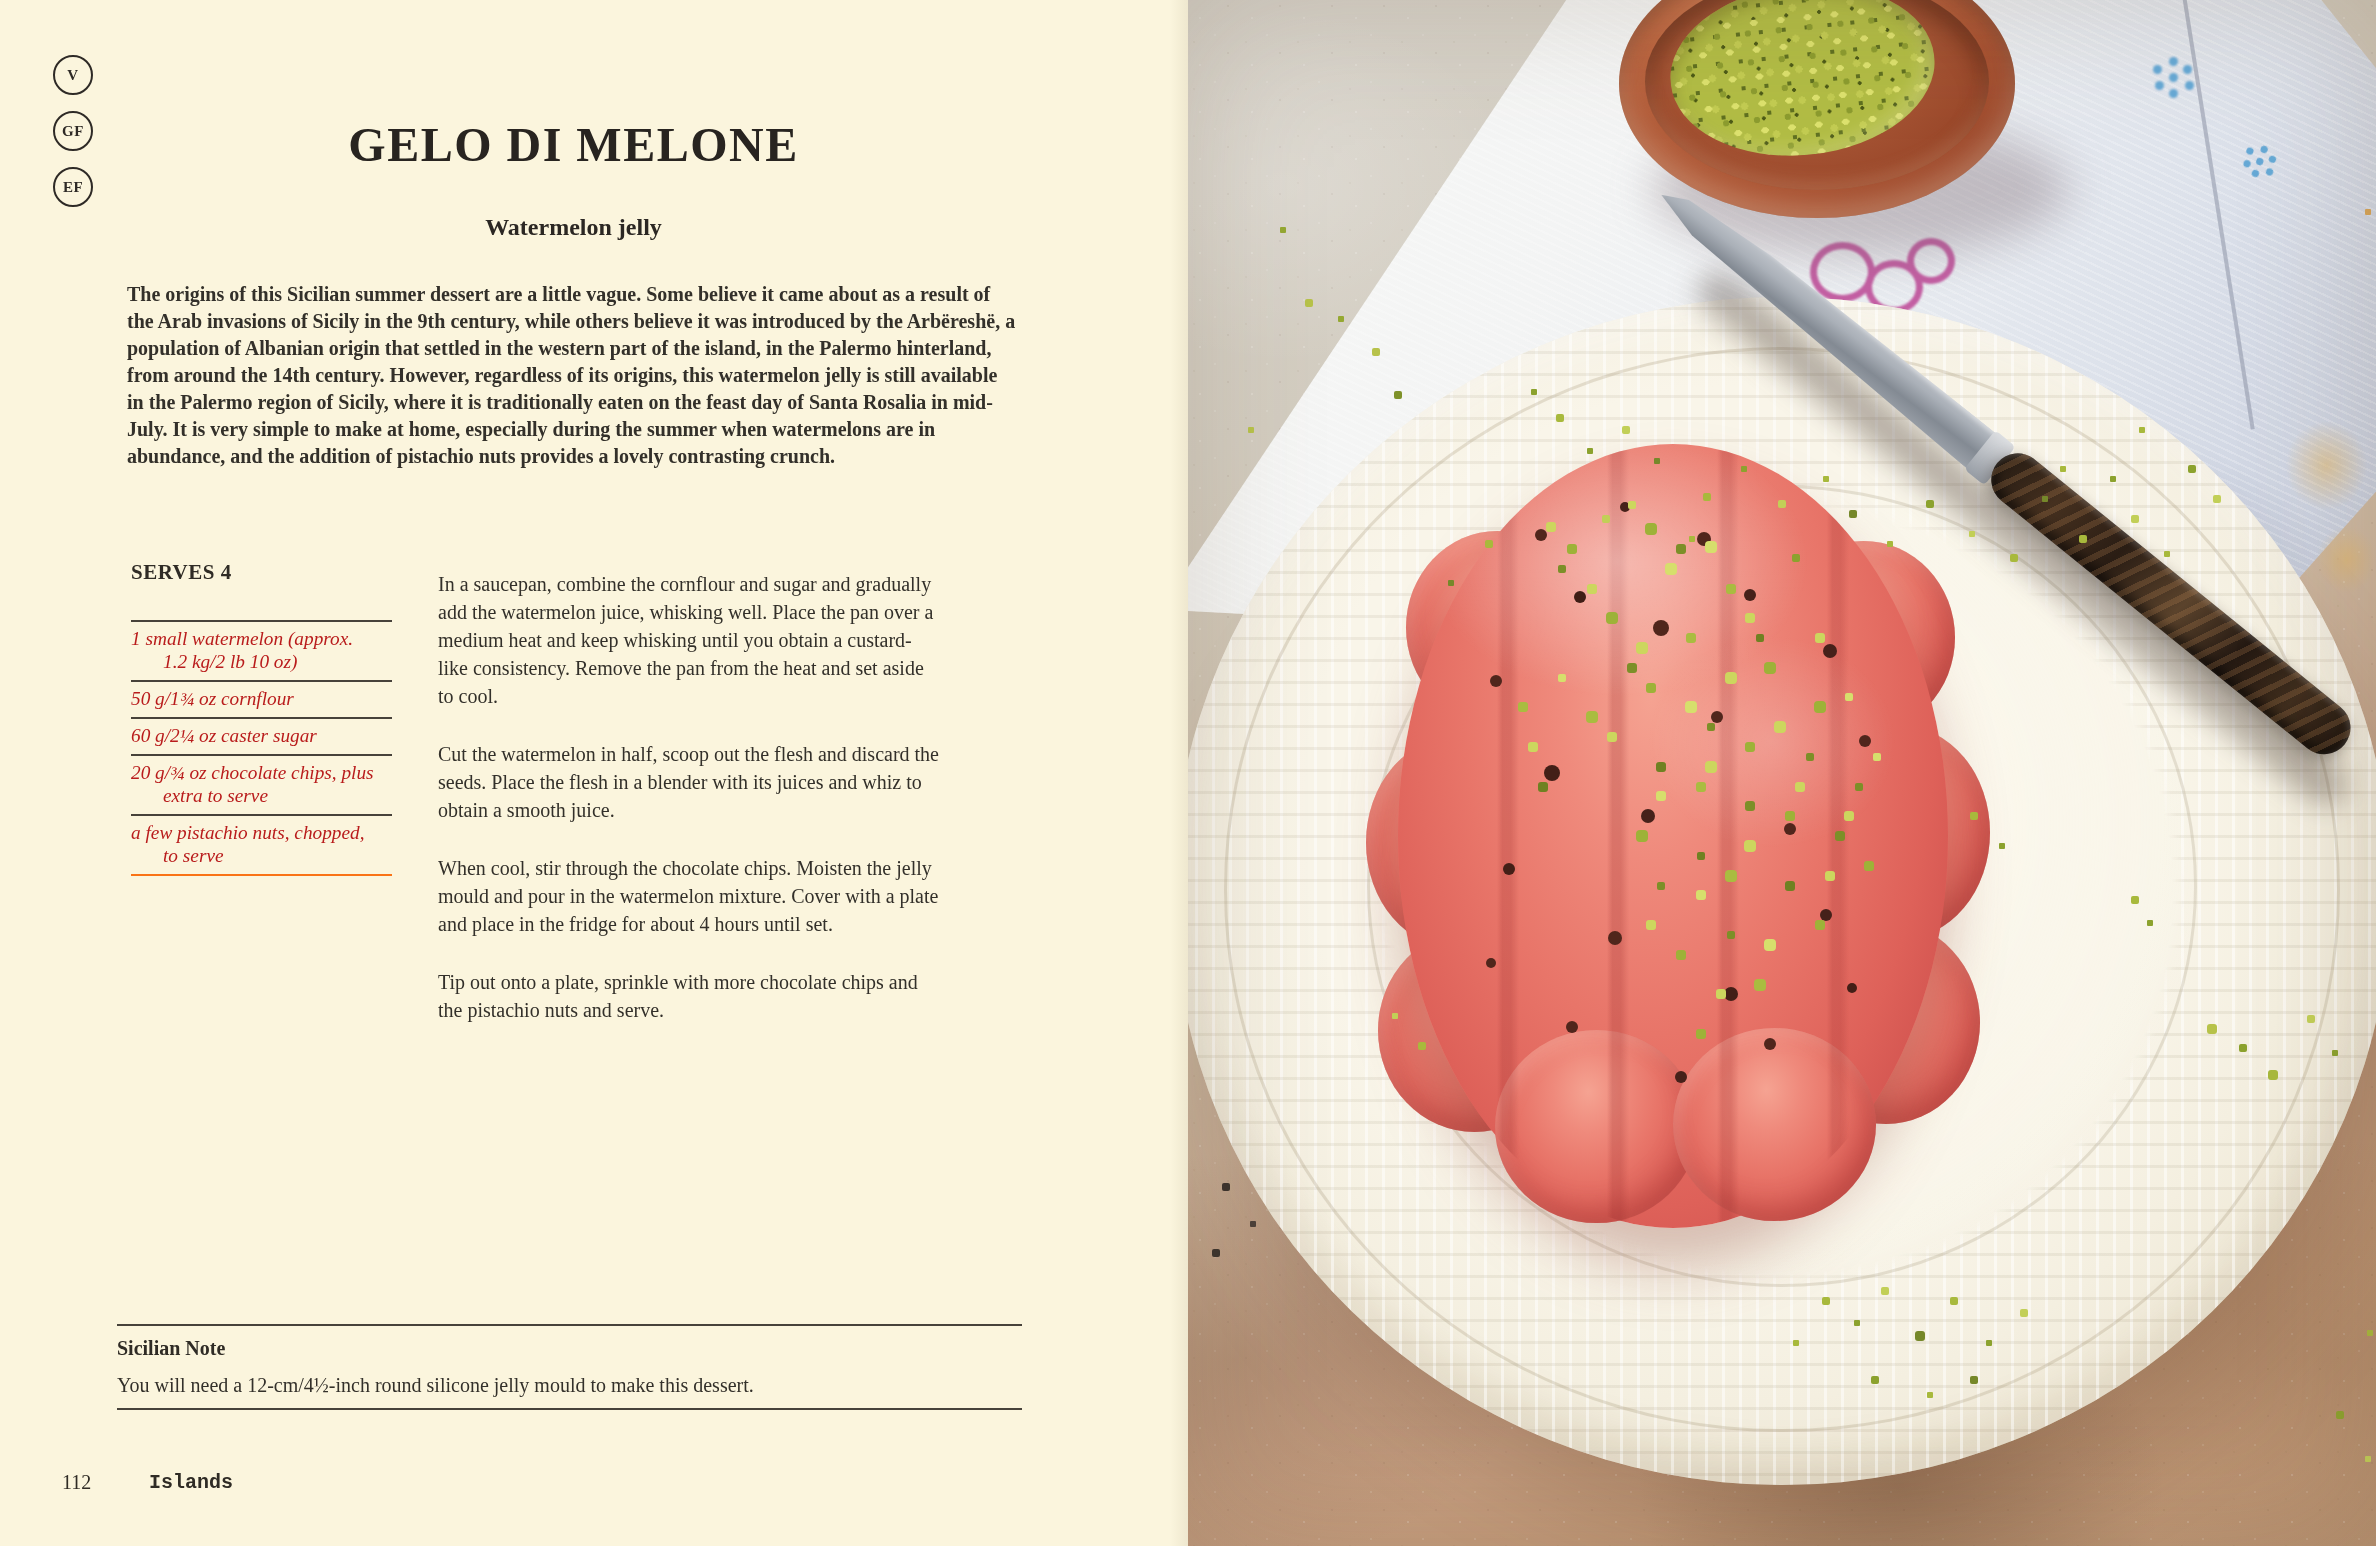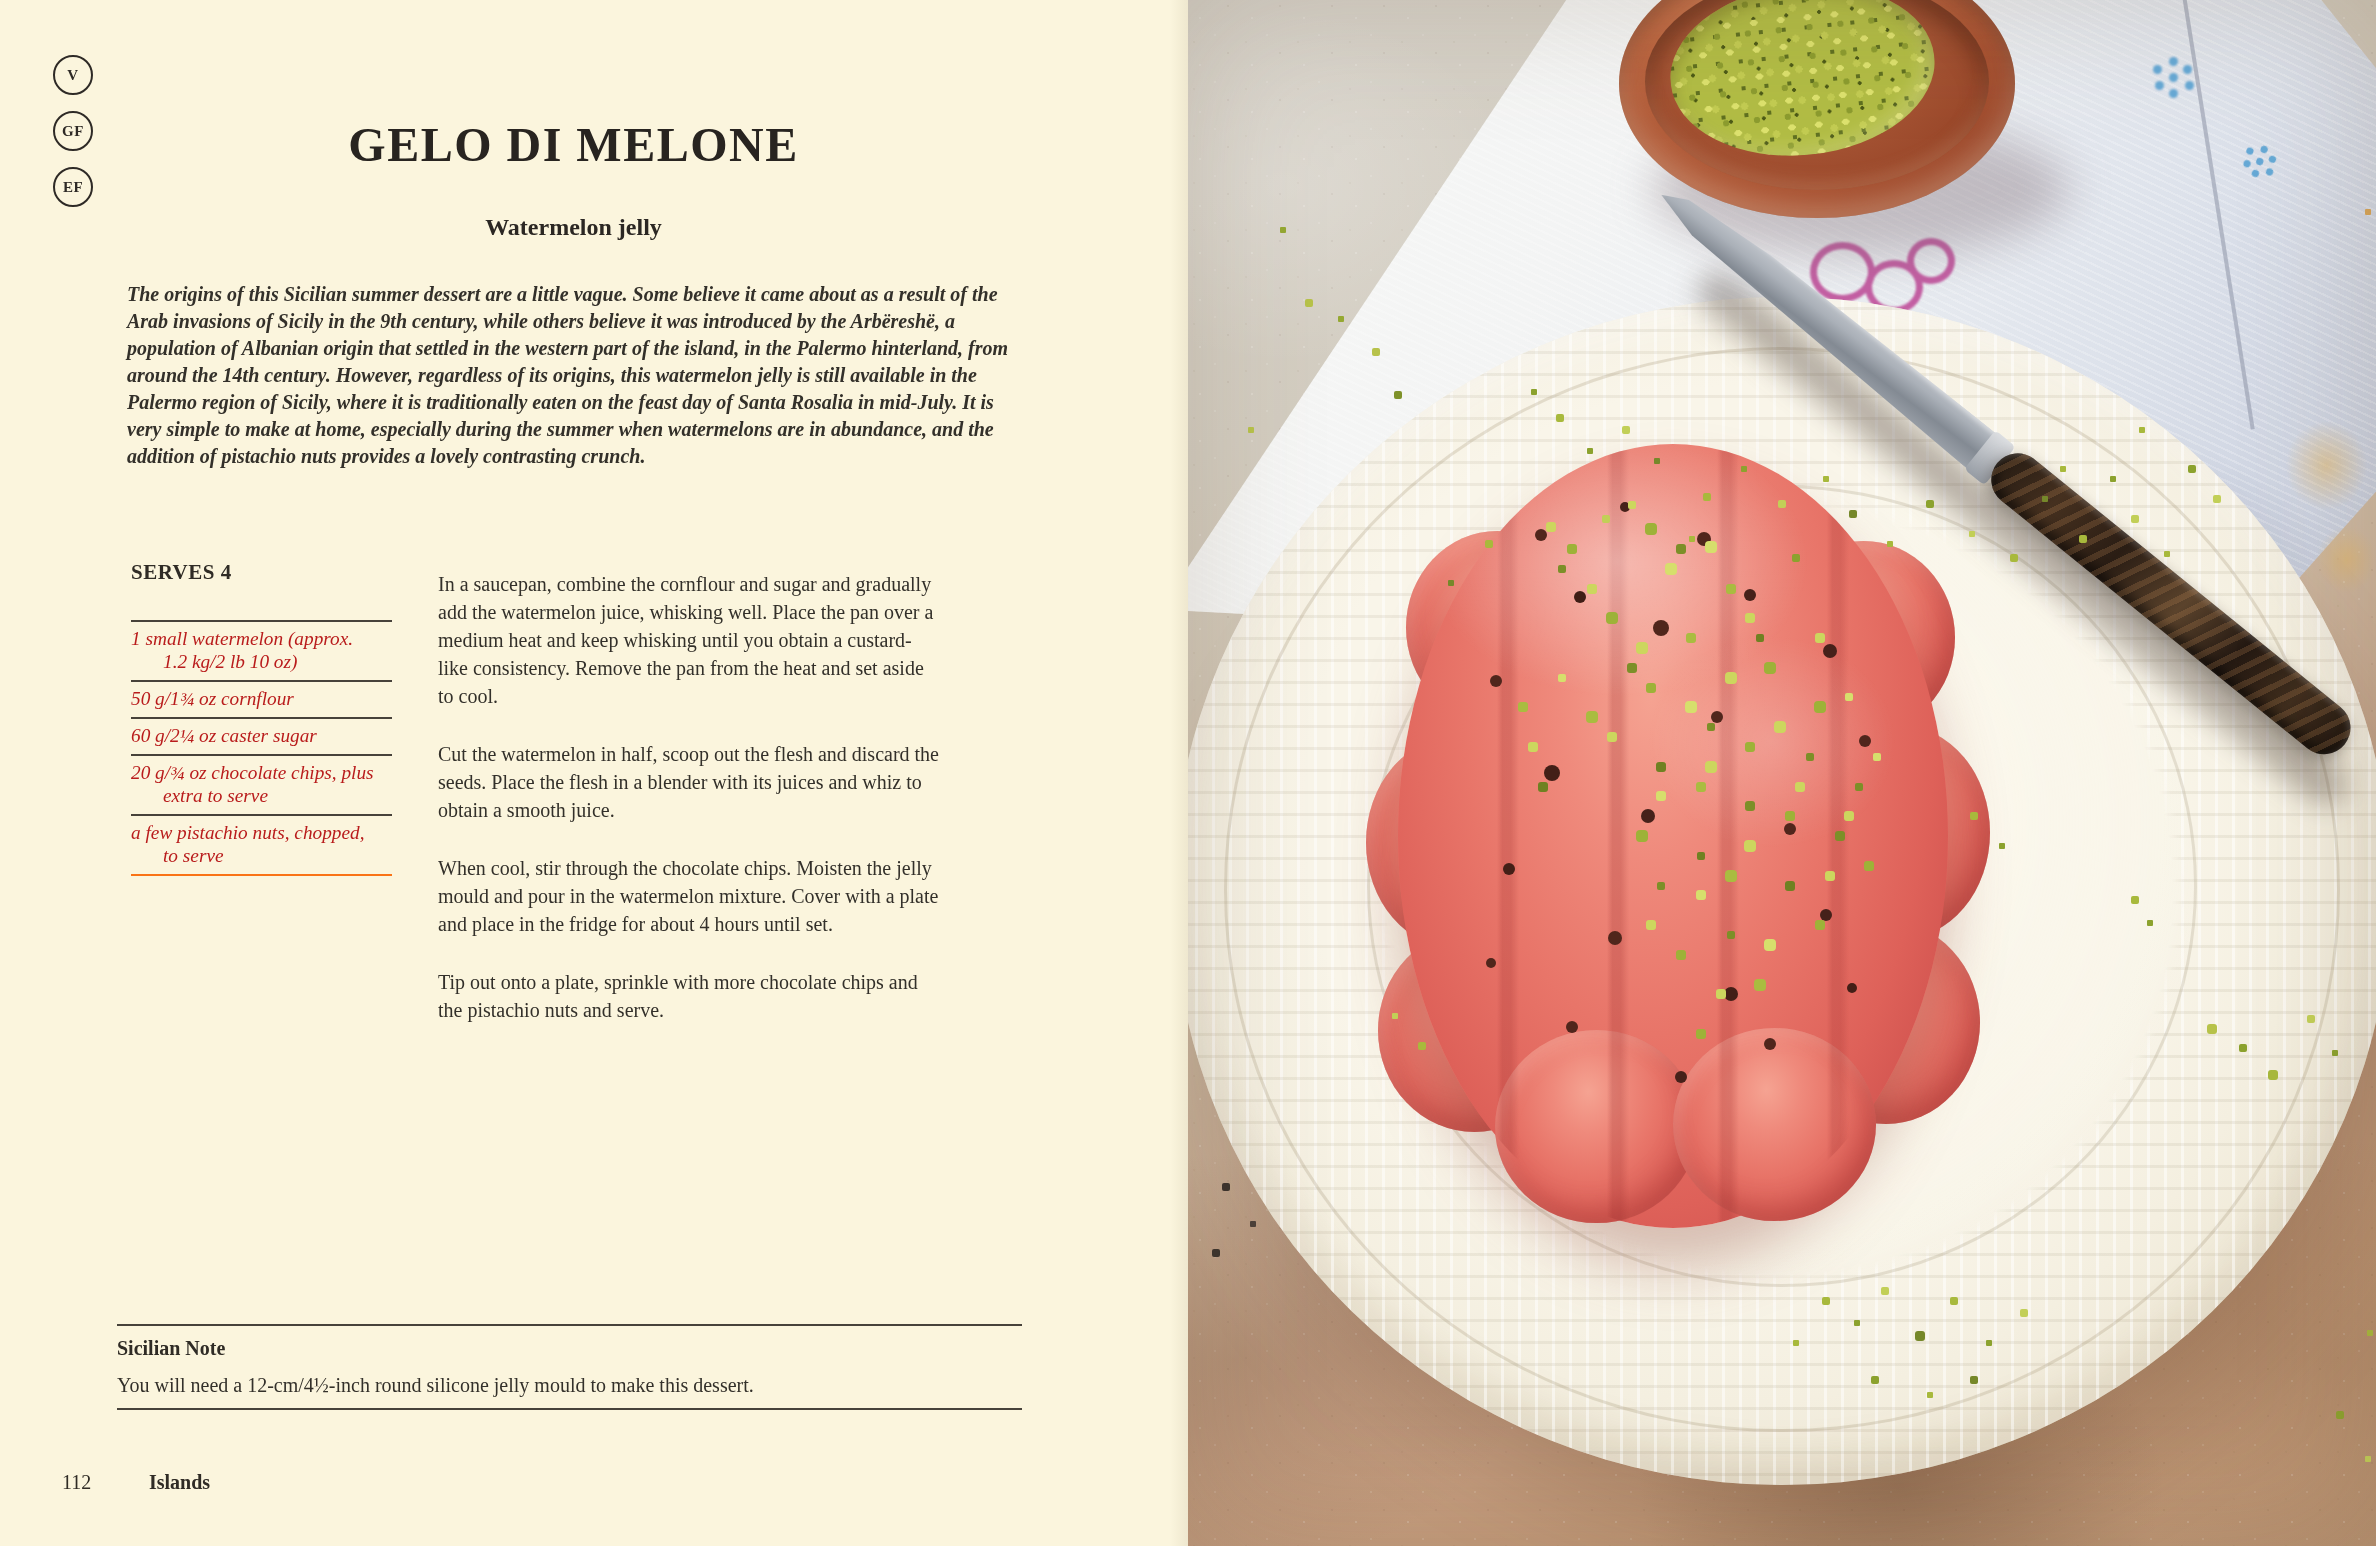--- a/index.html
+++ b/index.html
@@ -15,42 +15,42 @@
   .badge{width:36px;height:36px;border:2.4px solid #2e2a26;border-radius:50%;
     display:flex;align-items:center;justify-content:center;
     font-weight:bold;font-size:15px;letter-spacing:0.5px;color:#2e2a26;}
 
   .title{position:absolute;left:127px;top:117px;width:893px;margin:0;text-align:center;
     font-size:48px;font-weight:bold;letter-spacing:1.5px;color:#282420;}
   .subtitle{position:absolute;left:127px;top:214px;width:893px;margin:0;text-align:center;
     font-size:24px;font-weight:bold;color:#2b2723;}
 
   .intro{position:absolute;left:127px;top:281px;width:889px;margin:0;
-    font-size:20px;line-height:27px;font-weight:600;color:#33302a;font-style:italic;}
+    font-size:20px;line-height:27px;font-weight:600;color:#33302a;}
 
   .cols{position:absolute;left:131px;top:560px;width:893px;}
   .serves{font-size:21px;font-weight:bold;letter-spacing:0.5px;}
   .ing-list{list-style:none;margin:35px 0 0 0;padding:0;width:261px;}
   .ing{border-top:2px solid #47423a;padding:5px 0 7px;font-style:italic;
     font-size:19.3px;line-height:23px;color:#b91c1c;}
   .ing:last-child{border-bottom:2px solid #f97316;}
   .ing-l2{padding-left:32px;}
   .ing-l2:empty{display:none;}
 
   .method-col{position:absolute;left:307px;top:0;width:503px;padding-top:10px;}
   .method-col p{margin:0 0 30px 0;font-size:20px;line-height:28px;color:#33302a;}
 
   .equipment{position:absolute;left:117px;top:1324px;width:905px;
     border-top:2px solid #47423a;border-bottom:2px solid #47423a;padding:9px 0 10px;}
   .eq-head{font-size:20px;font-weight:bold;line-height:26px;color:#2f2b25;}
   .eq-text{font-size:20px;line-height:26px;margin-top:11px;color:#33302a;}
 
   .page-footer{position:absolute;left:0;top:1471px;width:1188px;font-size:20px;color:#2f2b25;}
   .pagenum{position:absolute;left:62px;}
-  .section-name{position:absolute;left:149px;font-weight:bold;}
+  .section-name{position:absolute;left:149px;font-weight:bold;font-family:Liberation Mono, monospace;}
 
   
   .photo{position:absolute;left:1188px;top:0;width:1188px;height:1546px;overflow:hidden;
     background:linear-gradient(155deg,#d8d4cc 0%,#d3cdc1 22%,#cfc0ab 45%,#c7a186 68%,#c59b79 85%,#bd9675 100%);}
   .photo *{position:absolute;}
 
   .speckle{left:0;top:0;width:100%;height:100%;opacity:.8;
     background-image:
       radial-gradient(2px 2px at 12px 18px, rgba(255,255,255,.5), transparent 65%),
       radial-gradient(1.6px 1.6px at 40px 6px, rgba(90,60,40,.28), transparent 65%),

